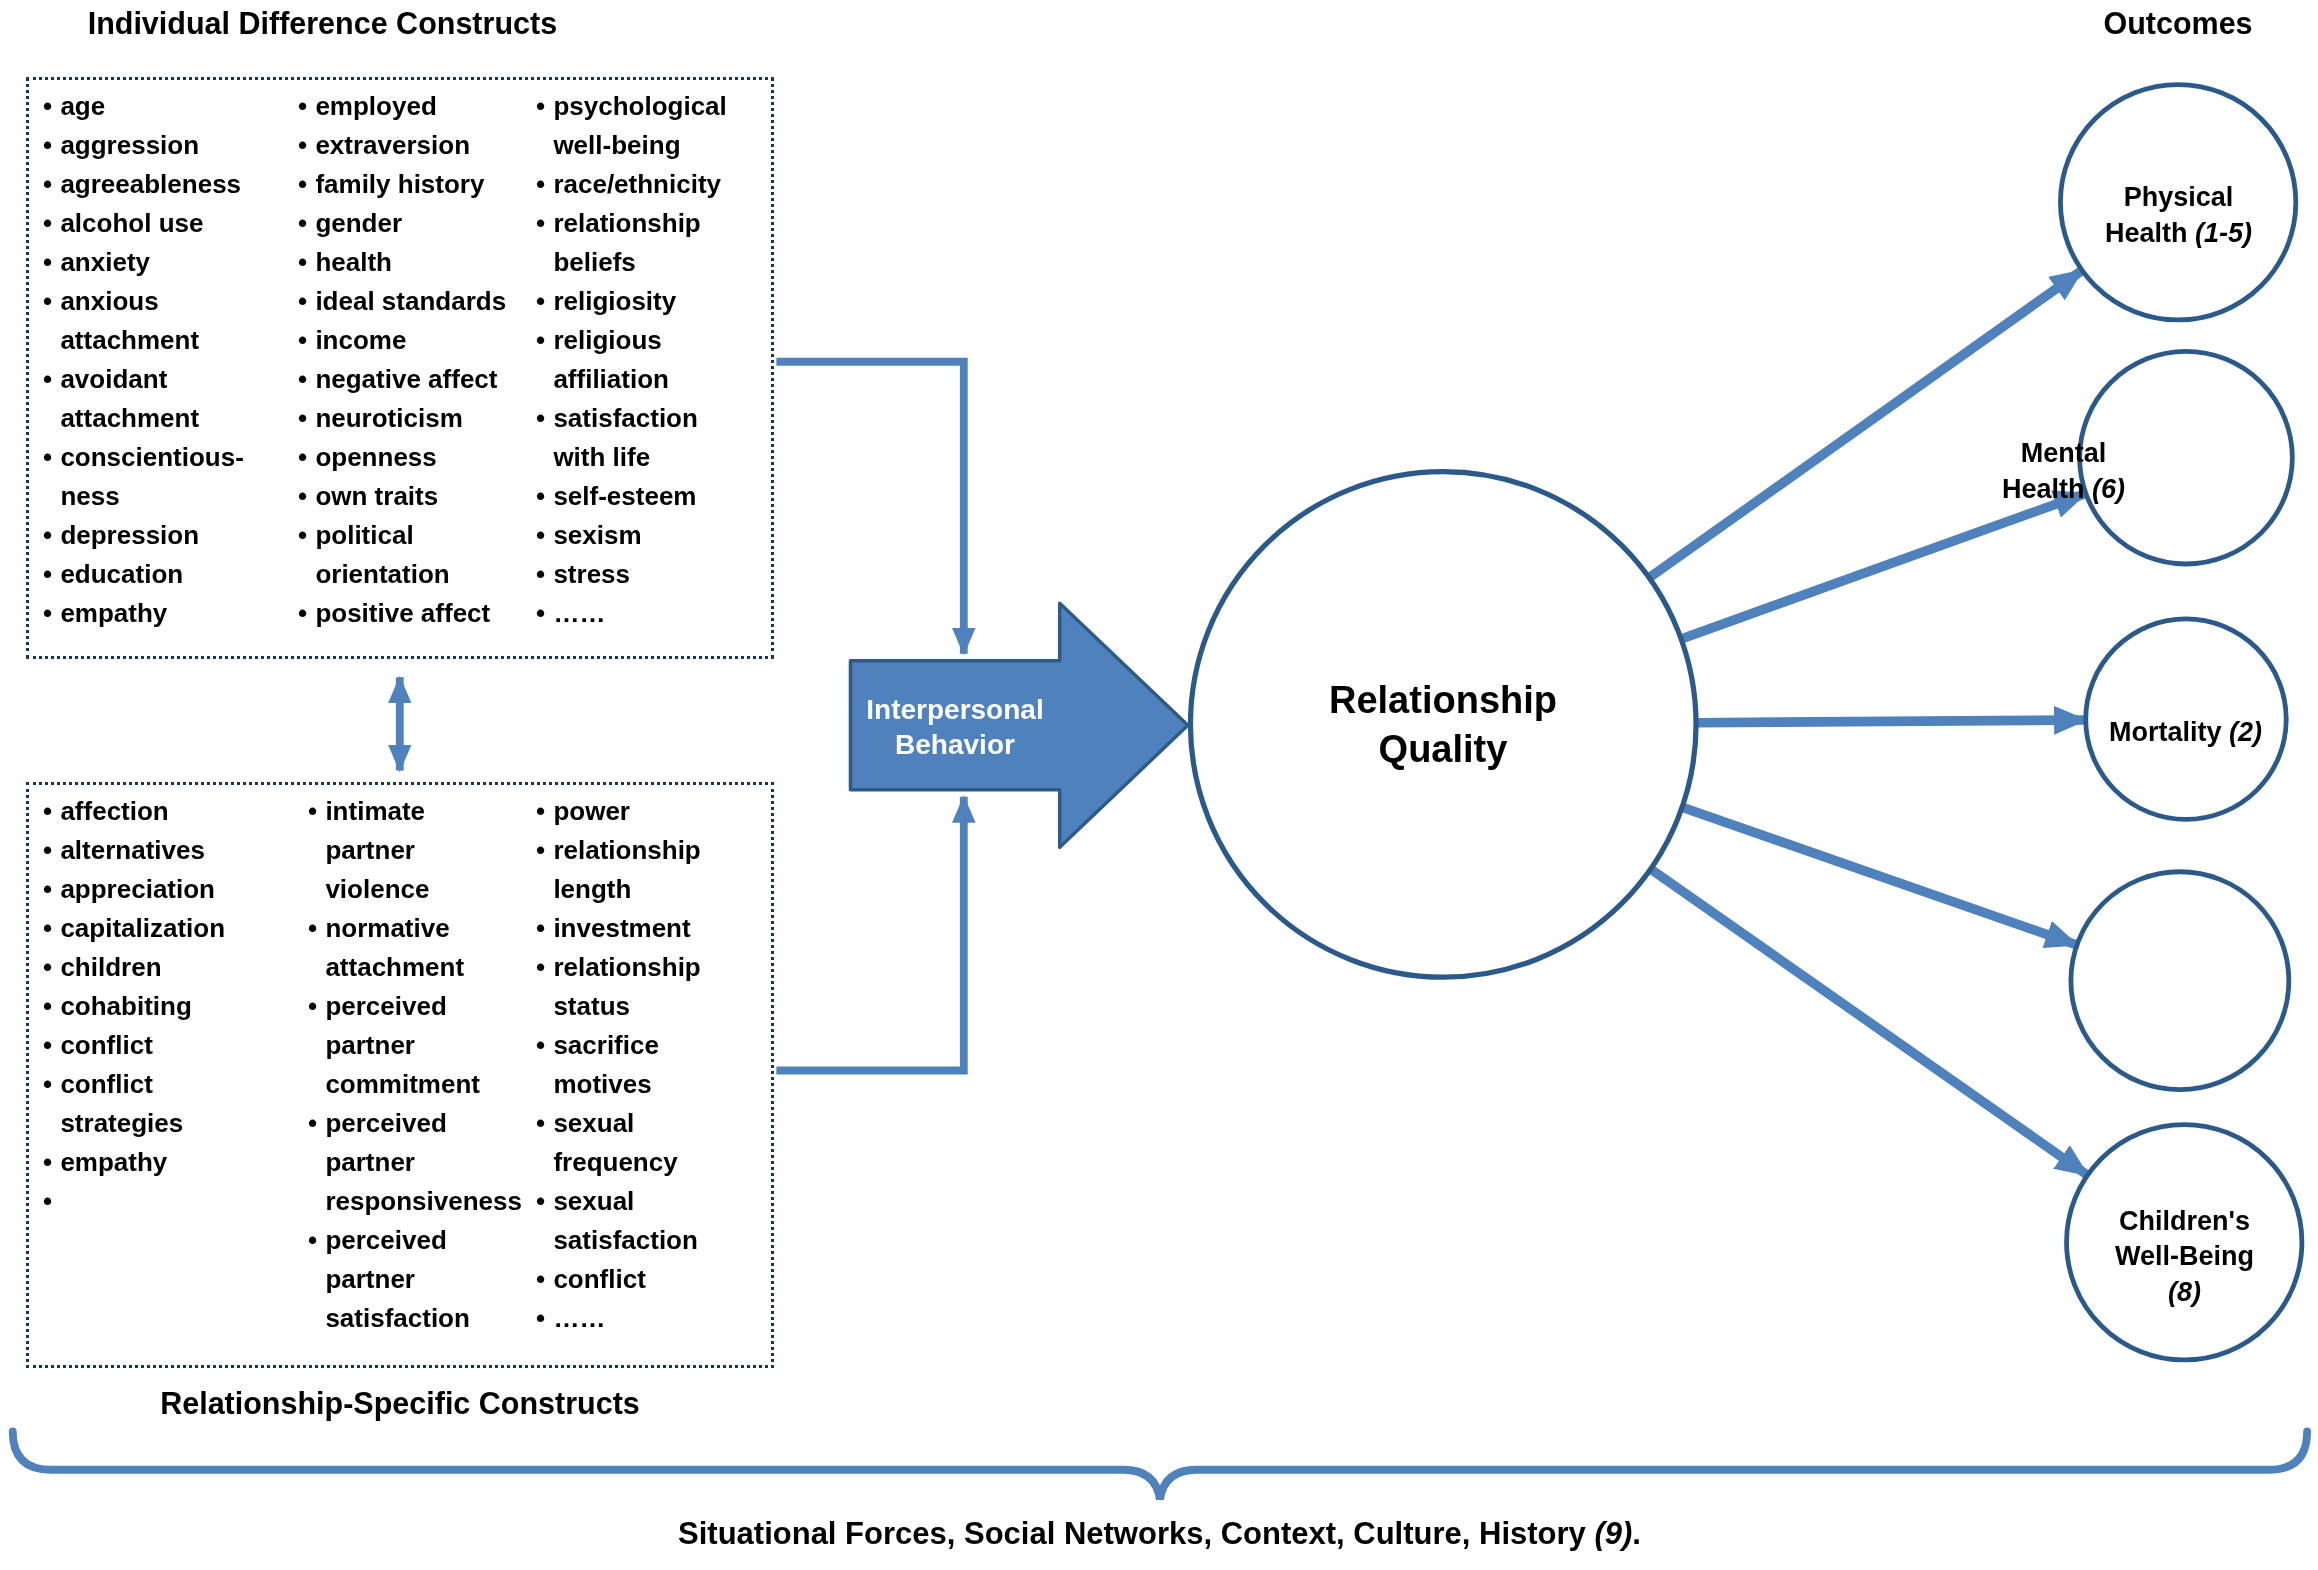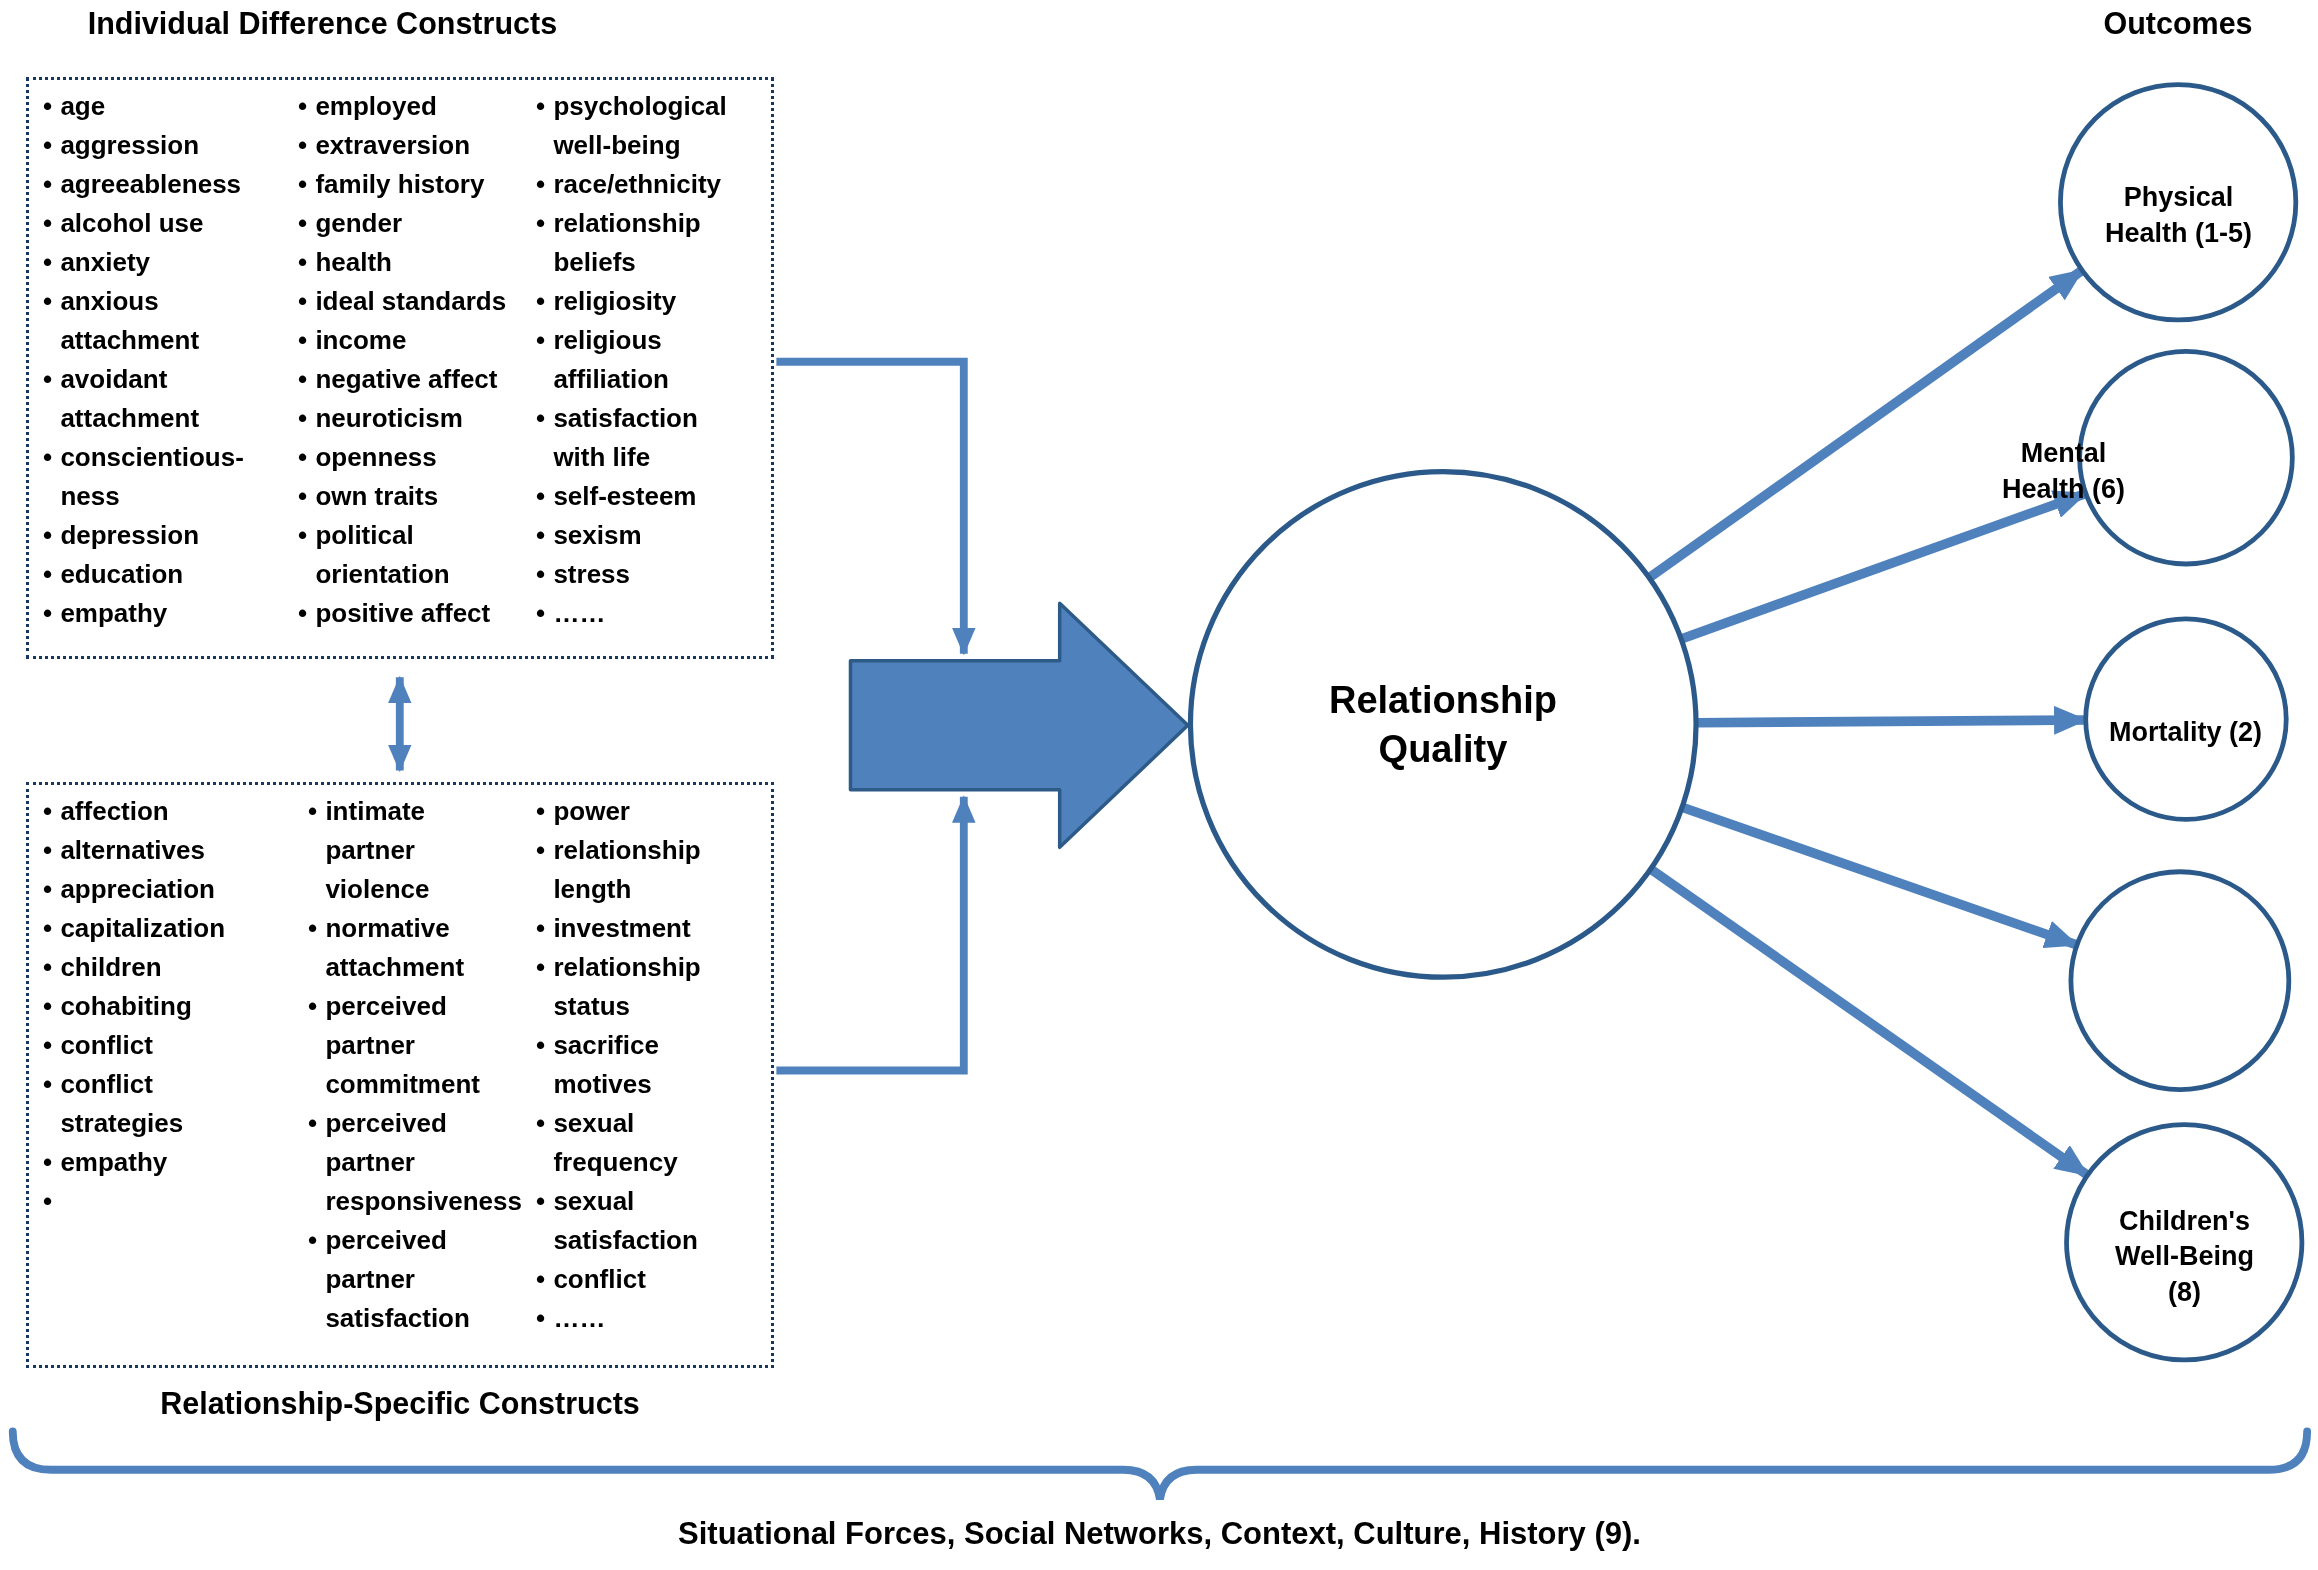--- a/index.html
+++ b/index.html
@@ -16,21 +16,21 @@
   #art{ position:absolute; left:0; top:0; }
 
   .box{ position:absolute; border:3.5px dotted var(--box-border); }
   .col{ position:absolute; top:7px; }
   .li{ display:flex; align-items:flex-start; font-size:26px; line-height:39px; }
   .bullet{ flex:0 0 17.4px; width:17.4px; }
   .li-text{ white-space:pre-line; }
 
   .box-title{ position:absolute; font-size:30.5px; line-height:1.2; text-align:center; }
   .caption{ position:absolute; font-size:31px; text-align:center; }
-  .ref{ }
+  .ref{ font-style:italic; }
 
   .flex-label{ position:absolute; display:flex; align-items:center; justify-content:center; text-align:center; }
   .olwrap{ white-space:pre-line; text-align:center;margin-top:28px; }
   .outcome-label{ font-size:27px; line-height:1.32; }
   .central-label{ font-size:38px; line-height:1.3; white-space:pre-line; }
   .mediator-label{ font-size:28px; line-height:1.25; color:var(--arrow-text); white-space:pre-line; }
 
   svg .conn{ stroke:var(--accent); stroke-width:9; fill:none; }
   svg .fan{ stroke:var(--accent); stroke-width:11; fill:none; }
   svg .brace{ stroke:var(--accent); stroke-width:9; fill:none; stroke-linecap:round; }
@@ -344,20 +344,22 @@
           <span class="bullet">•</span>
           <span class="li-text">conflict</span>
         </div>
         <div class="li">
           <span class="bullet">•</span>
           <span class="li-text">……</span>
         </div>
       </div>
   </div>
 
+  <div class="flex-label mediator-label" style="left:846px; top:663px; width:218px; height:127px">Interpersonal
+Behavior</div>
 
   <div class="flex-label central-label" style="left:1225px; top:629px; width:436px; height:192px">Relationship
 Quality</div>
 
   <div class="flex-label outcome-label" style="left:2074px; top:134px; width:209px; height:136px">
       <span class="olwrap"><span>Physical
 Health </span><span class="ref">(1-5)</span></span>
     </div>
   <div class="flex-label outcome-label" style="left:1959px; top:390px; width:209px; height:136px">
       <span class="olwrap"><span>Mental

